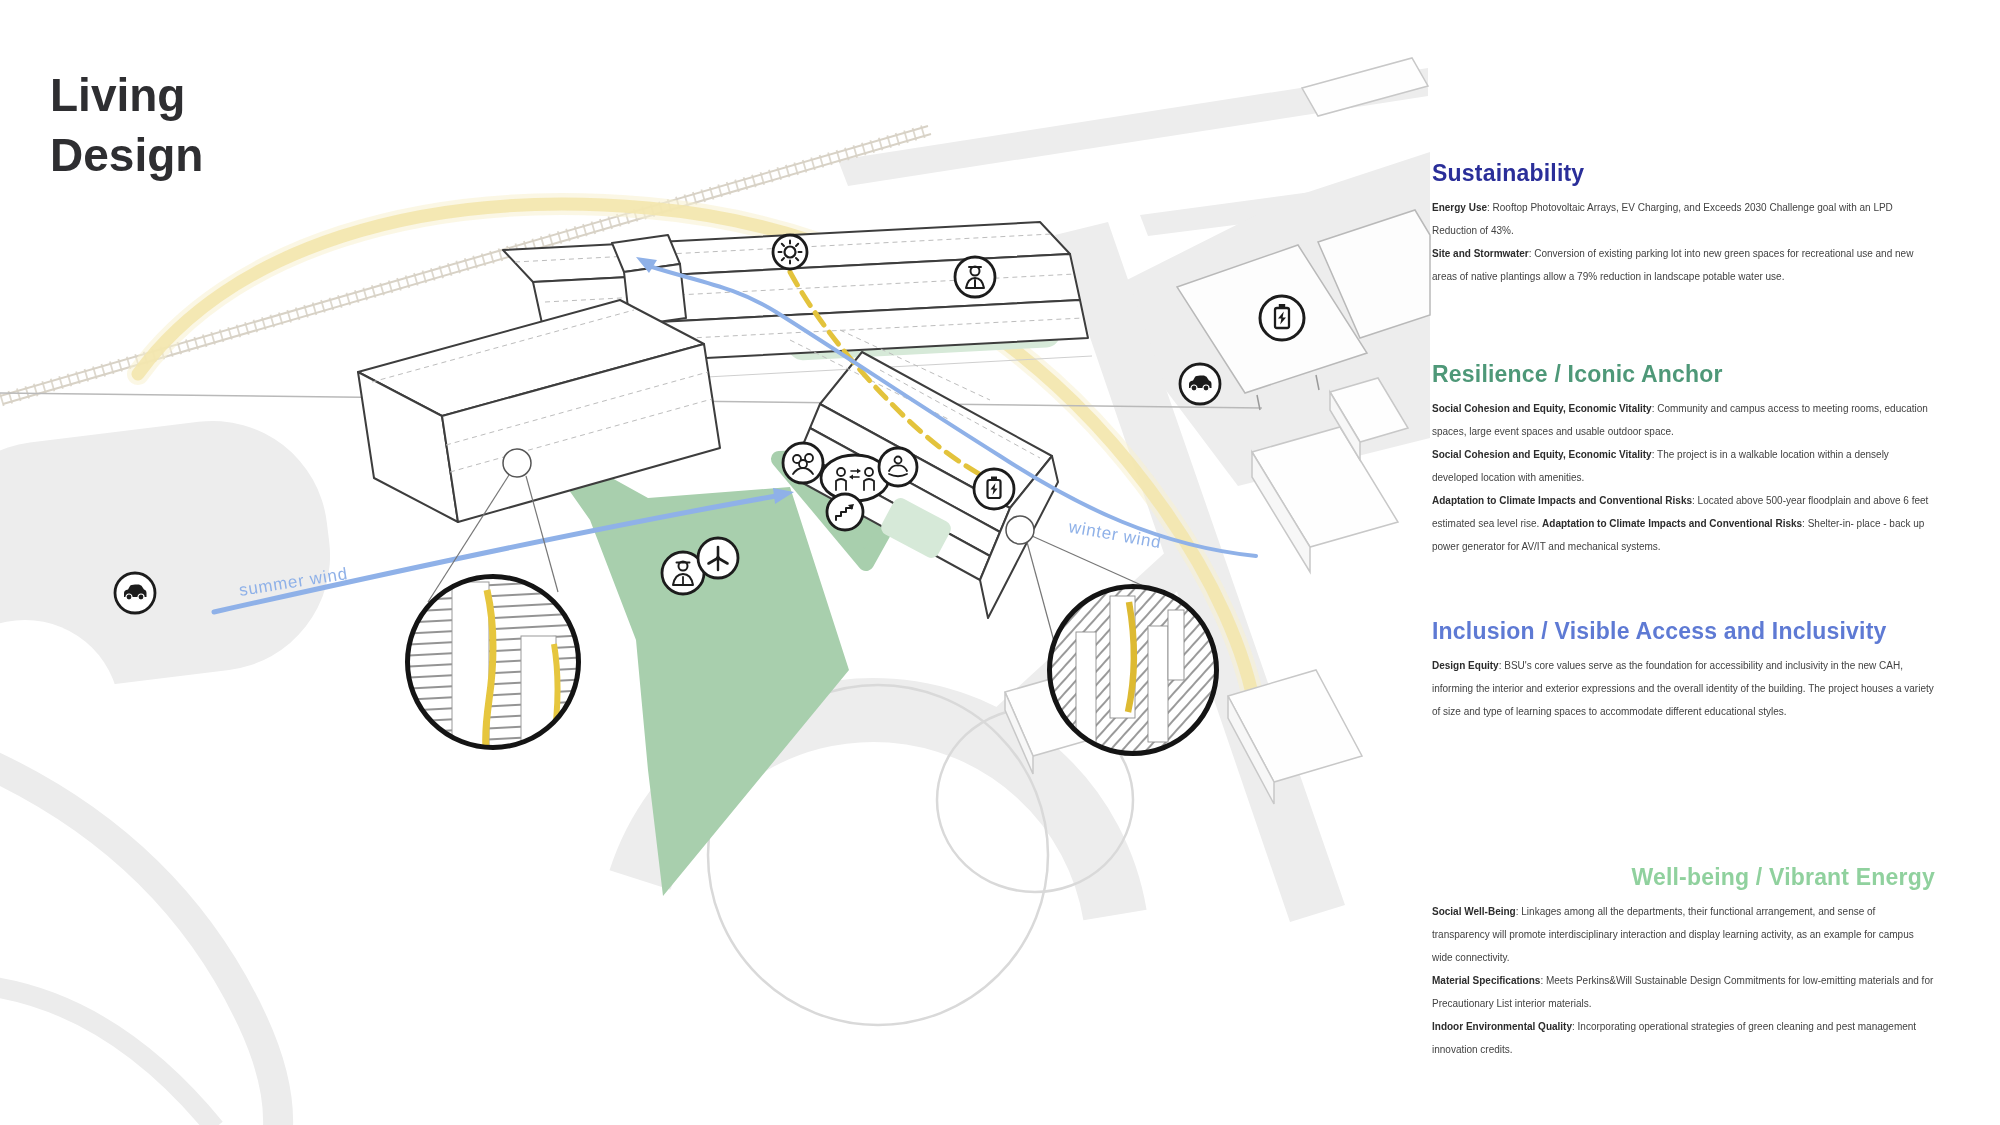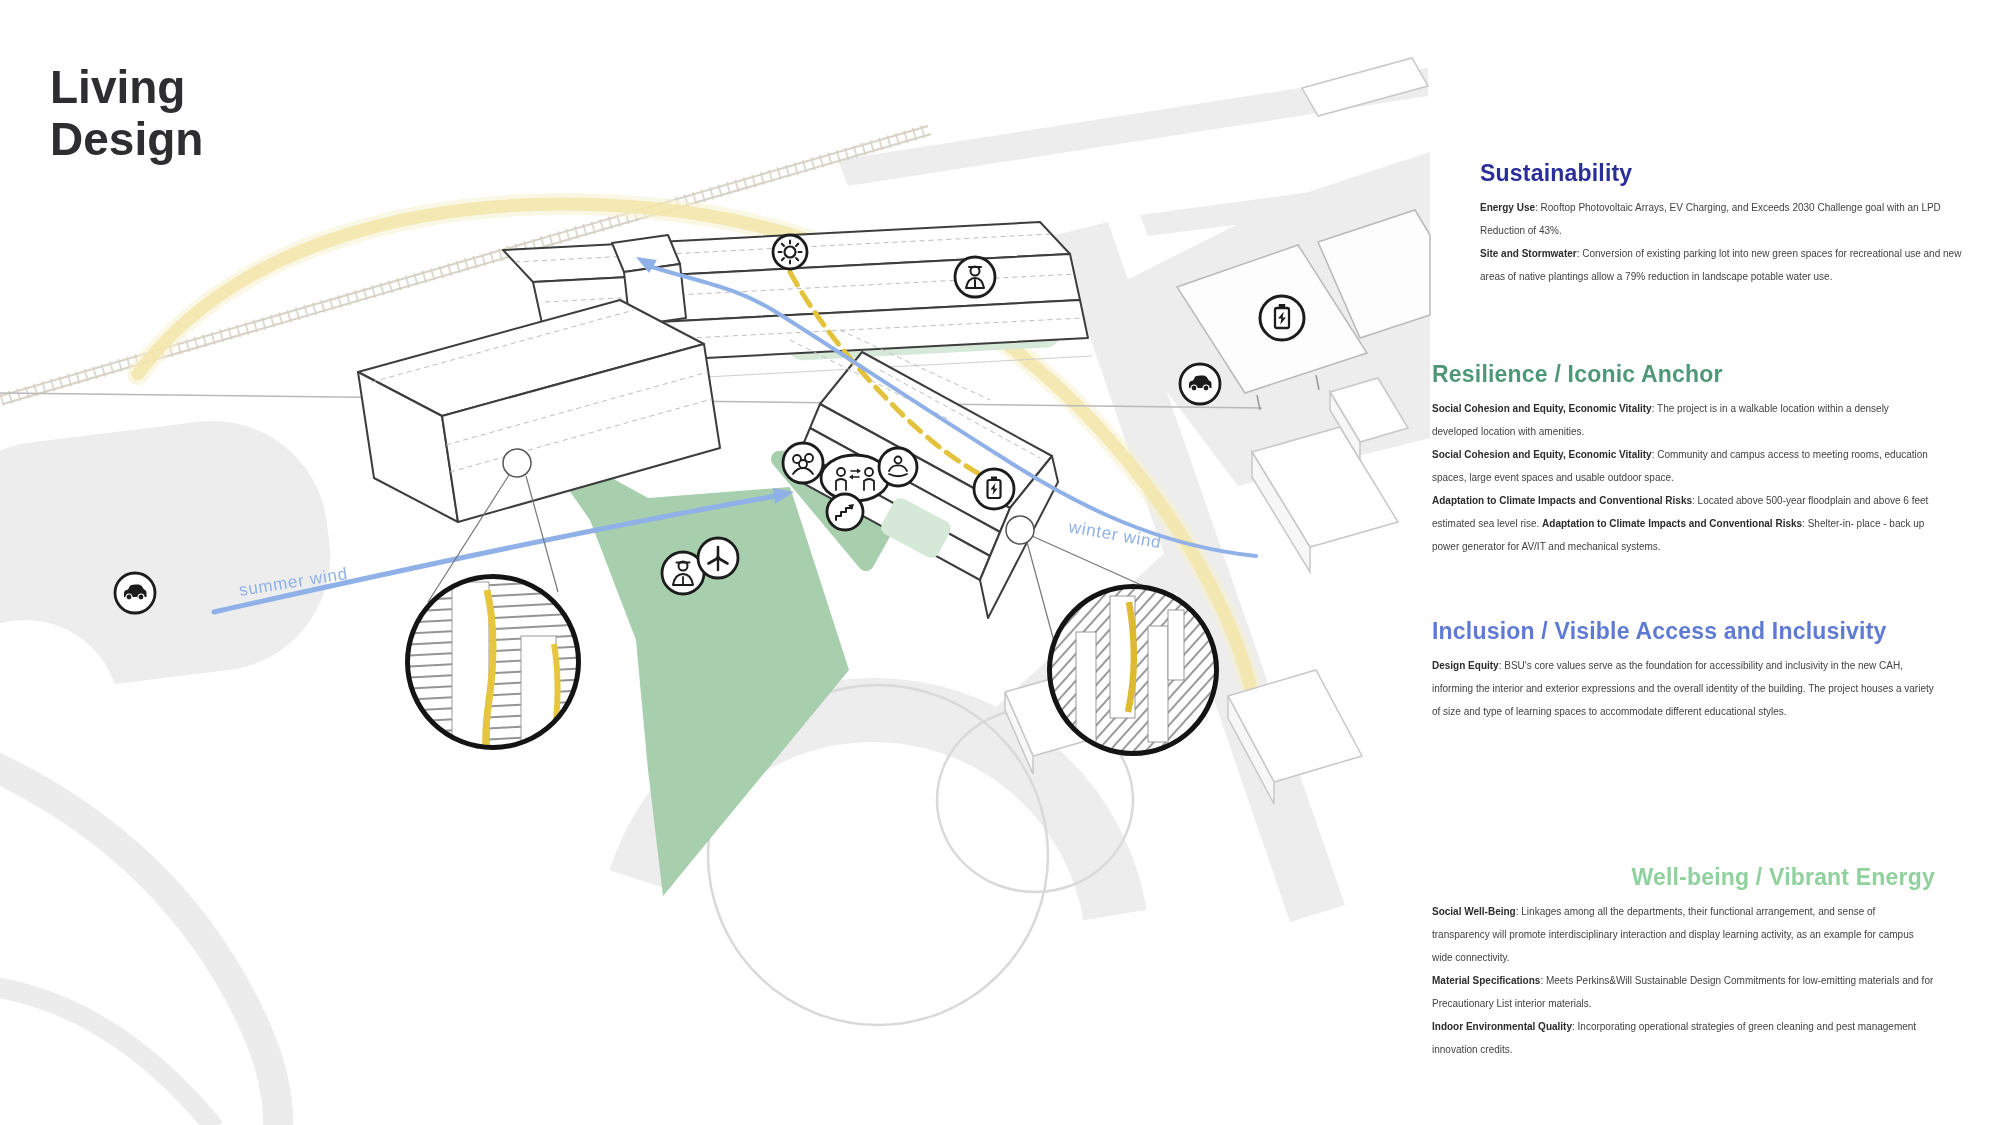--- a/index.html
+++ b/index.html
@@ -5,26 +5,26 @@
   :root{
     --c-sustainability:#2a2e99; --c-resilience:#4e9878; --c-inclusion:#5e7ad4; --c-wellbeing:#90d19e;
     --wind-blue:#8fb1e8; --sun-yellow:#f3e5ad; --ray-yellow:#e3c33c; --green-area:#a8cfad;
     --green-light:#d6e9d8; --road-gray:#ededed; --ink:#2e2e31;
   }
   html,body{margin:0;padding:0;background:#fff;}
   body{width:2000px;height:1125px;overflow:hidden;position:relative;
        font-family:"Liberation Sans", sans-serif;}
   .title{position:absolute;left:50px;top:30px;font-size:46px;line-height:52px;
          font-weight:700;color:var(--ink);letter-spacing:0;}
-  .title span{display:block;}
+  .title span{display:block;margin-top:8px;}
   .diagram{position:absolute;left:0;top:0;width:1432px;height:1125px;}
   .diagram svg{display:block;}
   .panel{position:absolute;left:1432px;top:0;width:503px;height:1125px;}
   .panel section{position:absolute;left:0;width:100%;}
-  .panel section:nth-child(1){top:160px;margin-left:48px;}
+  .panel section:nth-child(1){top:160px;}
   .panel section:nth-child(2){top:341px;margin-top:20px;}
   .panel section:nth-child(3){top:618px;}
   .panel section:nth-child(4){top:864px;}
   .panel h2{margin:0 0 9px 0;font-size:23px;font-weight:700;letter-spacing:.2px;}
   .panel p{margin:0;font-size:10px;line-height:23px;color:#424242;}
   .panel strong{color:#2c2c2c;font-weight:700;}
   text{font-family:"Liberation Sans", sans-serif;}
   .wind-label{fill:var(--wind-blue);font-size:17px;letter-spacing:.8px;}
 </style>
 </head>
@@ -303,22 +303,22 @@
 </div>
 
 <aside class="panel">
     <section>
       <h2 style="color: rgb(42, 46, 153);">Sustainability</h2>
       <p><strong>Energy Use</strong><span>: Rooftop Photovoltaic Arrays, EV Charging, and Exceeds 2030 Challenge goal with an LPD Reduction of 43%.</span></p>
       <p><strong>Site and Stormwater</strong><span>: Conversion of existing parking lot into new green spaces for recreational use and new areas of native plantings allow a 79% reduction in landscape potable water use.</span></p>
     </section>
     <section>
       <h2 style="color: rgb(78, 152, 120);">Resilience / Iconic Anchor</h2>
+      <p><strong>Social Cohesion and Equity, Economic Vitality</strong><span>: Community and campus access to meeting rooms, education spaces, large event spaces and usable outdoor space.</span></p>
       <p><strong>Social Cohesion and Equity, Economic Vitality</strong><span>: The project is in a walkable location within a densely developed location with amenities.</span></p>
-      <p><strong>Social Cohesion and Equity, Economic Vitality</strong><span>: Community and campus access to meeting rooms, education spaces, large event spaces and usable outdoor space.</span></p>
       <p><strong>Adaptation to Climate Impacts and Conventional Risks</strong><span>: Located above 500-year floodplain and above 6 feet estimated sea level rise. </span><strong>Adaptation to Climate Impacts and Conventional Risks</strong><span>: Shelter-in- place - back up power generator for AV/IT and mechanical systems.</span></p>
     </section>
     <section>
       <h2 style="color: rgb(94, 122, 212);">Inclusion / Visible Access and Inclusivity</h2>
       <p><strong>Design Equity</strong><span>: BSU's core values serve as the foundation for accessibility and inclusivity in the new CAH, informing the interior and exterior expressions and the overall identity of the building. The project houses a variety of size and type of learning spaces to accommodate different educational styles.</span></p>
     </section>
     <section>
       <h2 style="color: rgb(144, 209, 158); text-align: right;">Well-being / Vibrant Energy</h2>
       <p><strong>Social Well-Being</strong><span>: Linkages among all the departments, their functional arrangement, and sense of transparency will promote interdisciplinary interaction and display learning activity, as an example for campus wide connectivity.</span></p>
       <p><strong>Material Specifications</strong><span>: Meets Perkins&amp;Will Sustainable Design Commitments for low-emitting materials and for Precautionary List interior materials.</span></p>

